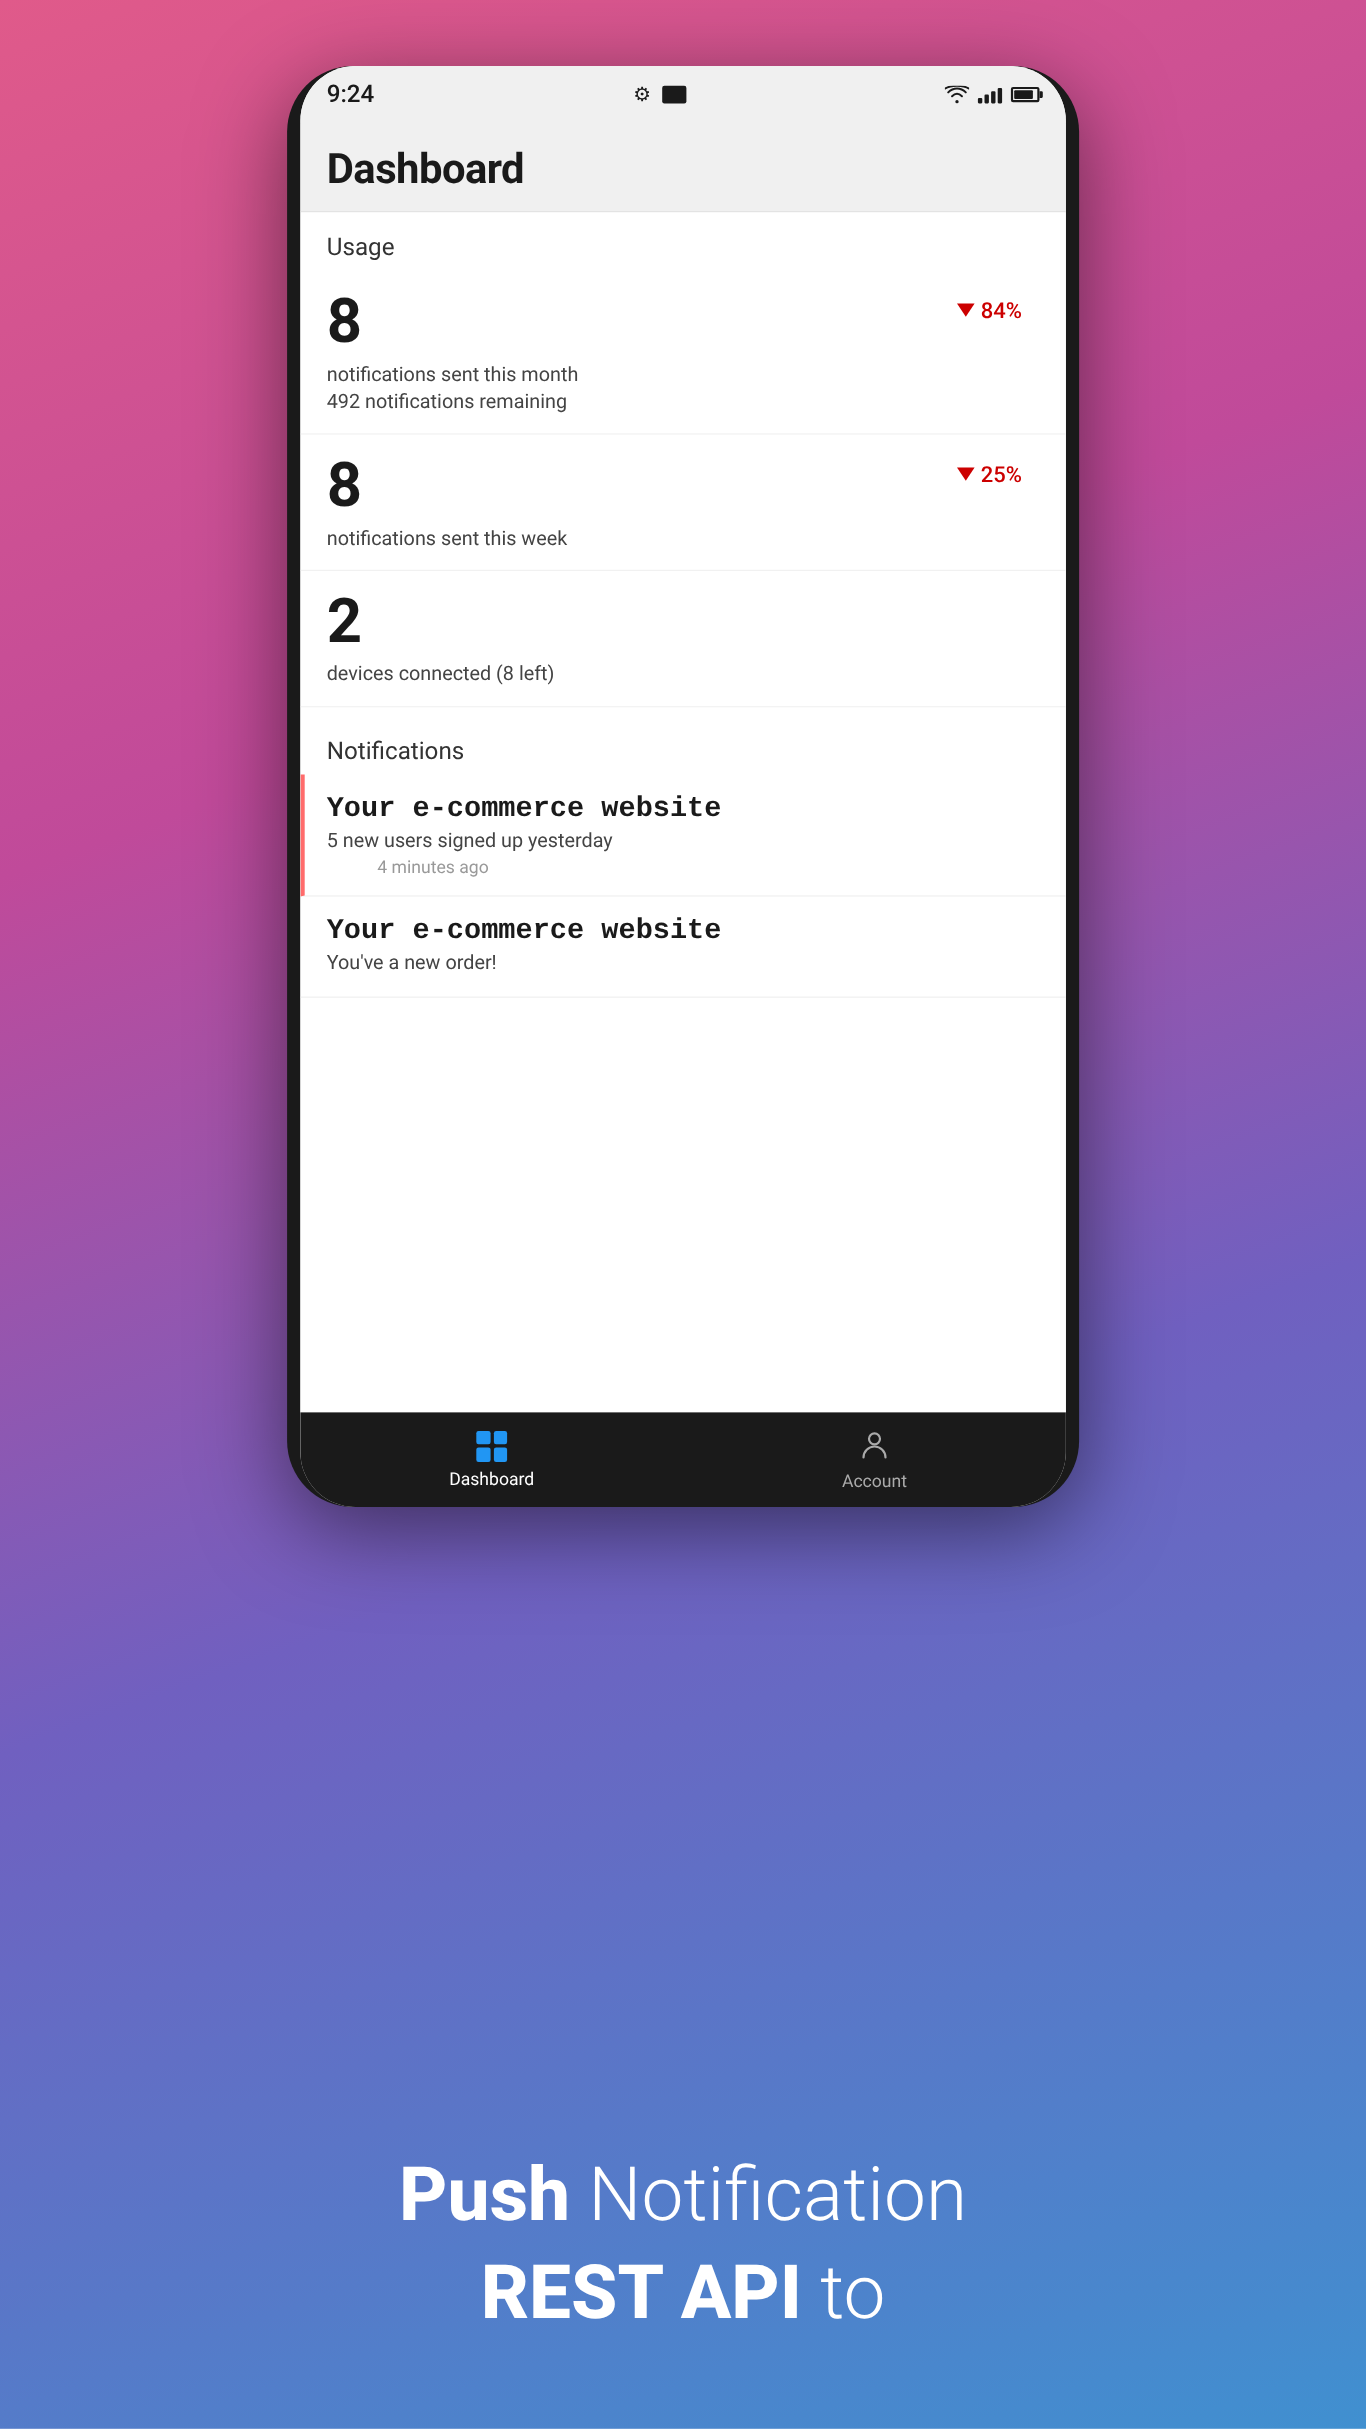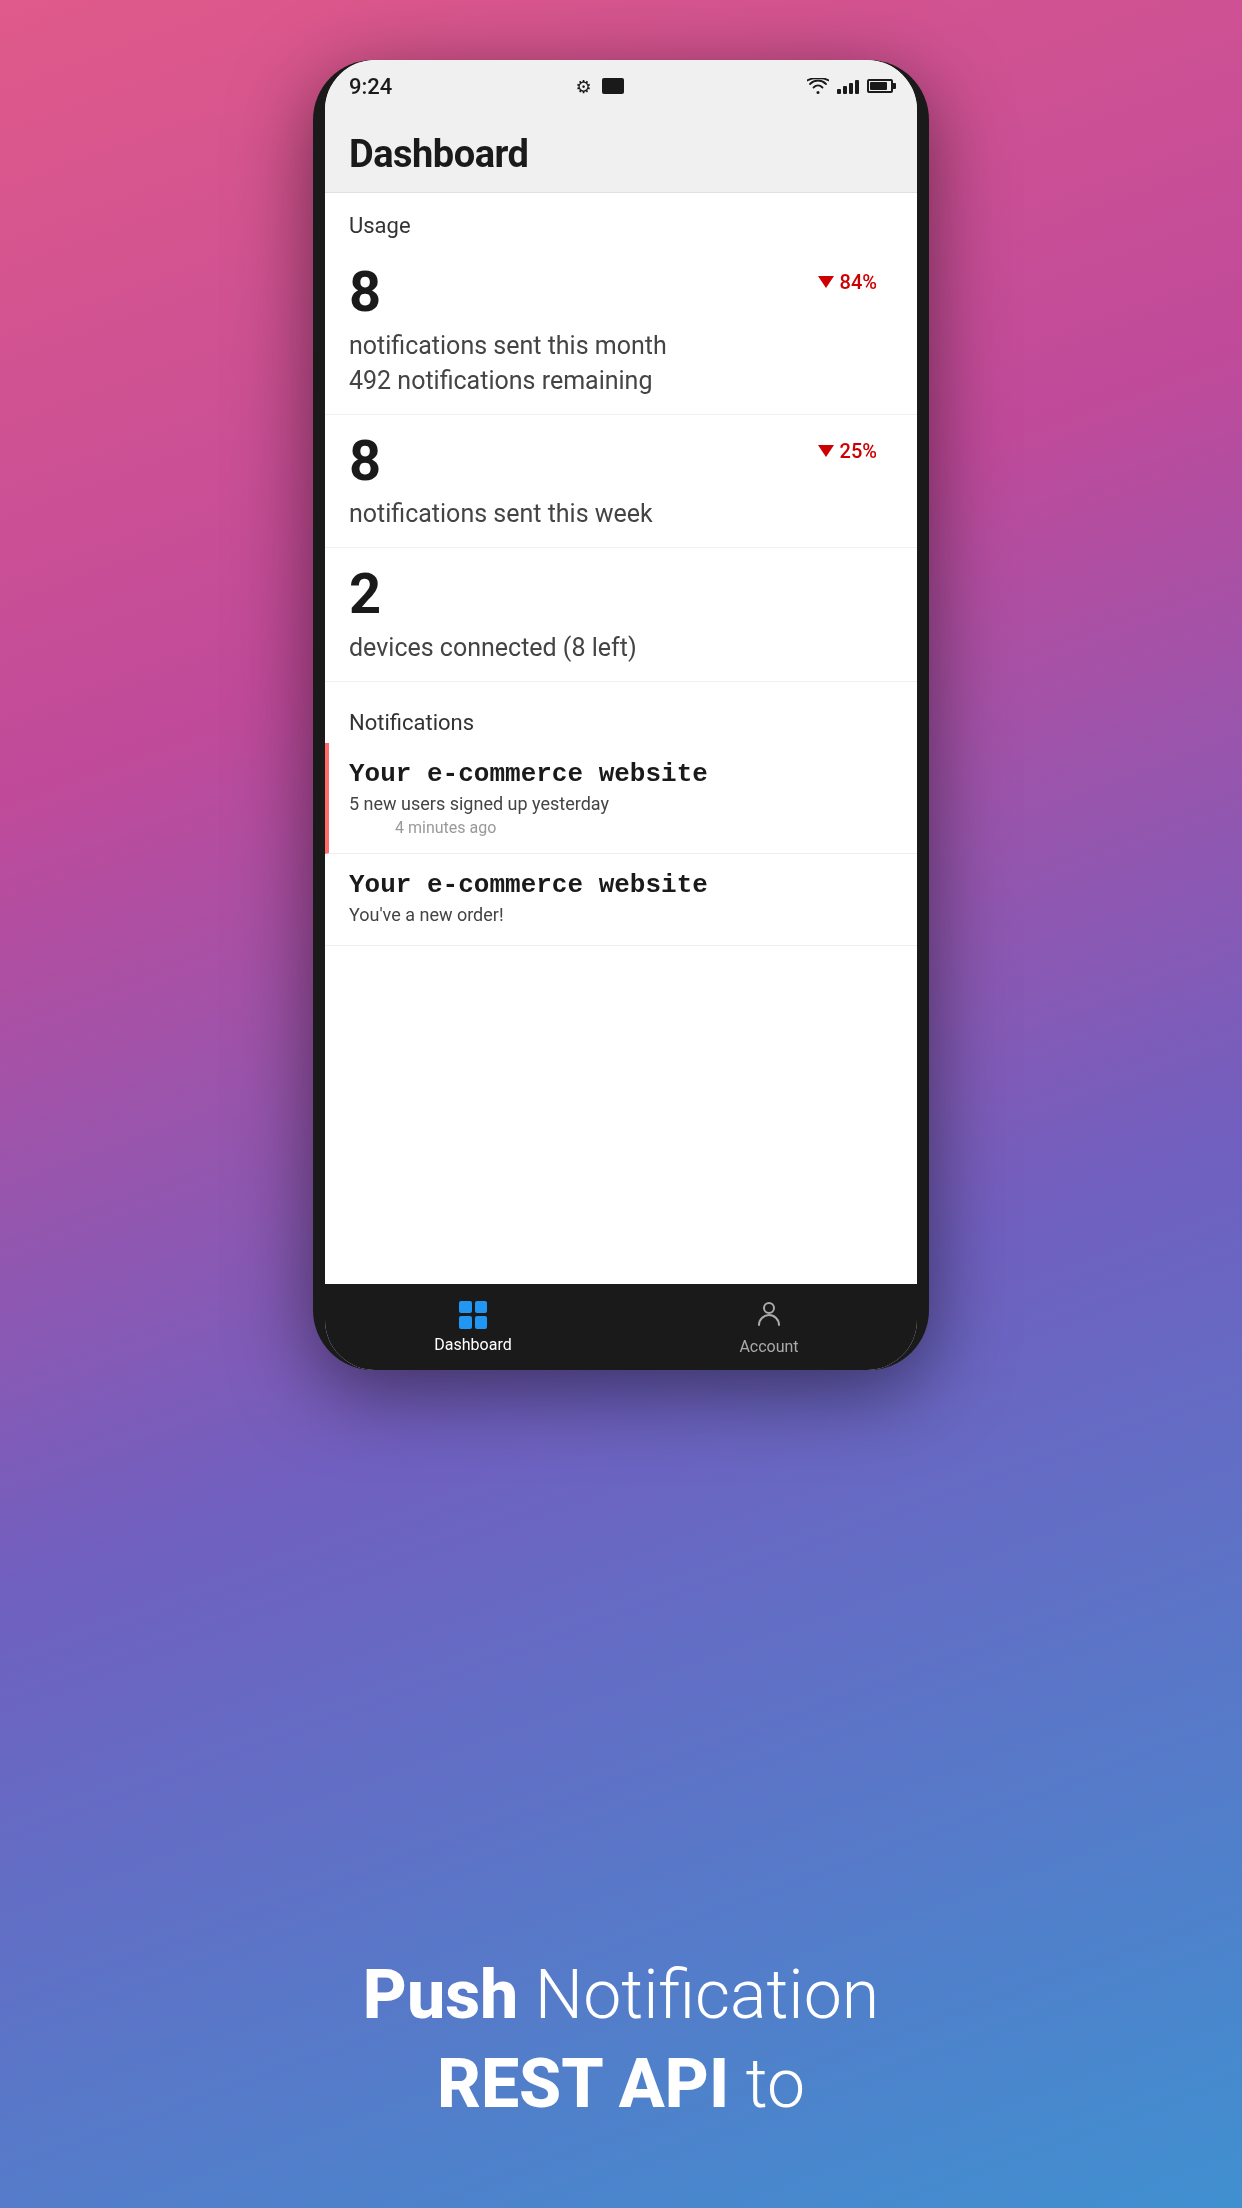--- a/index.html
+++ b/index.html
@@ -13,21 +13,21 @@
       flex-direction: column;
       align-items: center;
       justify-content: flex-start;
       font-family: 'Roboto', Arial, sans-serif;
       overflow: hidden;
       position: relative;
     }
 
     
     .phone-shell {
-      width: 616px;
+      width: 720px;
       height: 1310px;
       background: #1a1a1a;
       border-radius: 60px;
       margin-top: 60px;
       position: relative;
       box-shadow: 0 20px 80px rgba(0,0,0,0.5);
       overflow: hidden;
     }
 
     .phone-screen {
@@ -173,21 +173,21 @@
     }
 
     .stat-number {
       font-size: 56px;
       font-weight: 700;
       color: #1a1a1a;
       line-height: 1.1;
     }
 
     .stat-desc {
-      font-size: 25px;
+      font-size: 18px;
       color: #444;
       margin-top: 4px;
       line-height: 1.4;
     }
 
     .stat-badge {
       position: absolute;
       right: 40px;
       top: 24px;
       display: flex;

